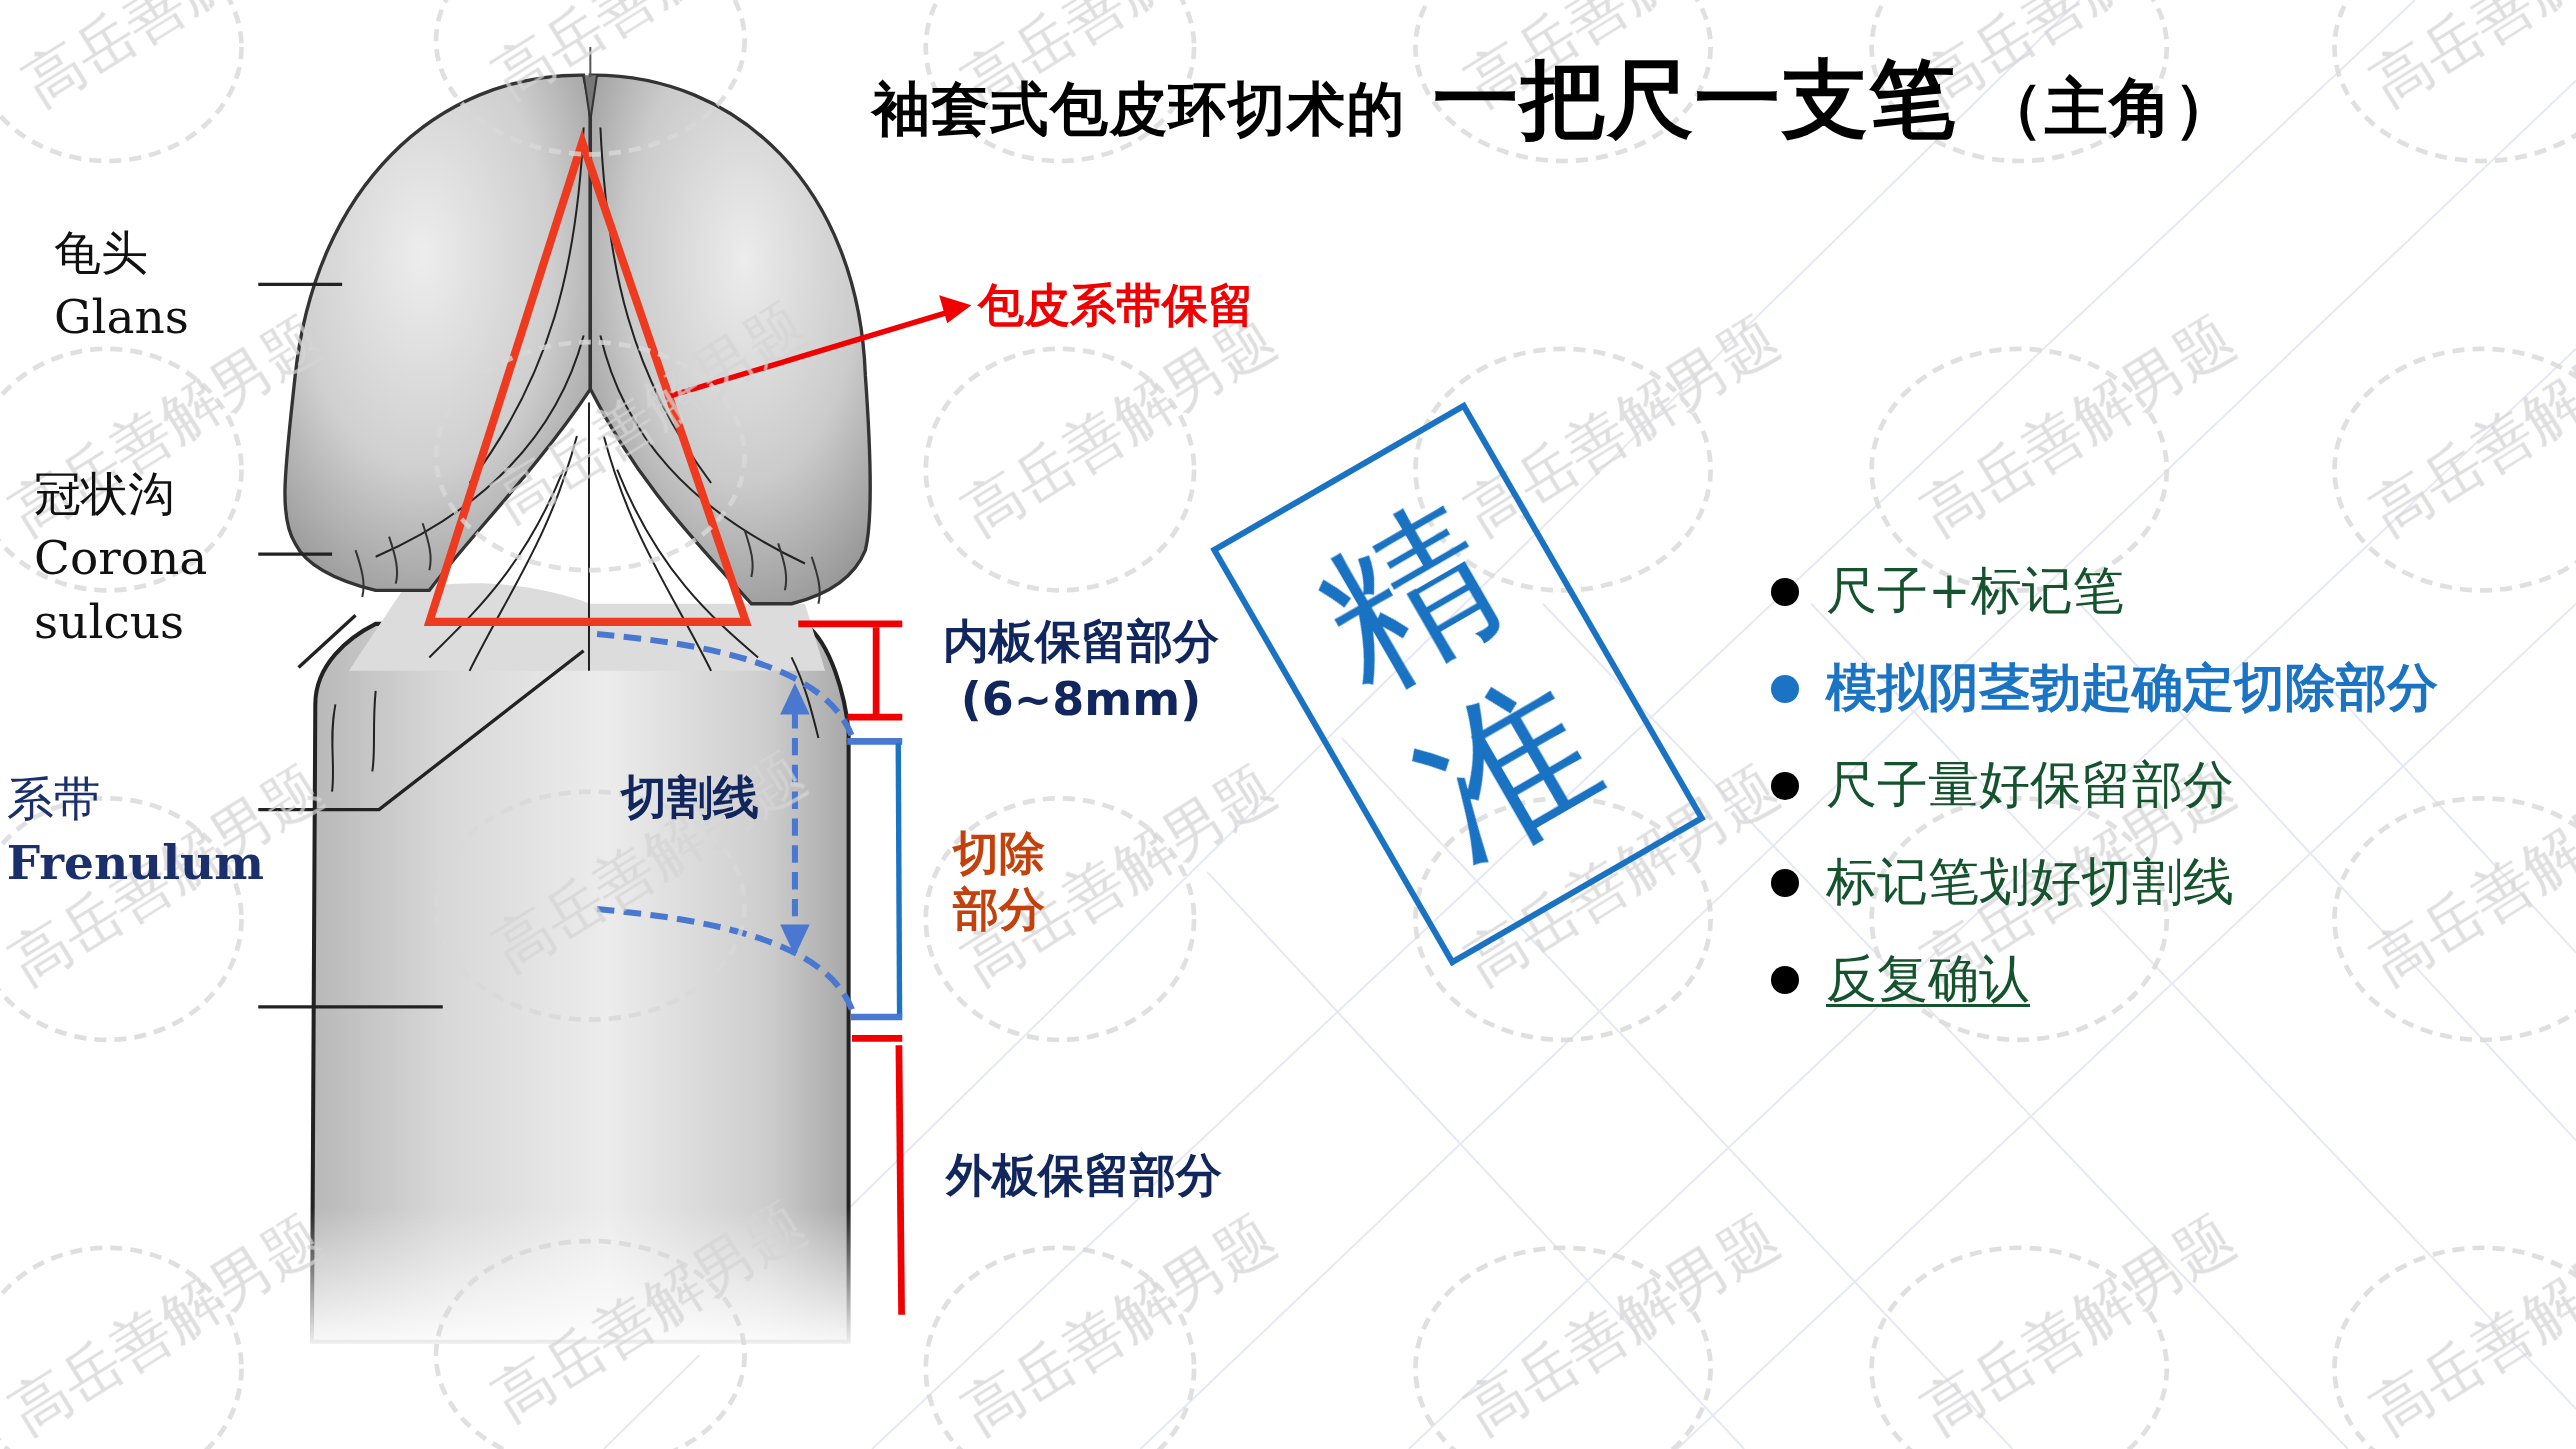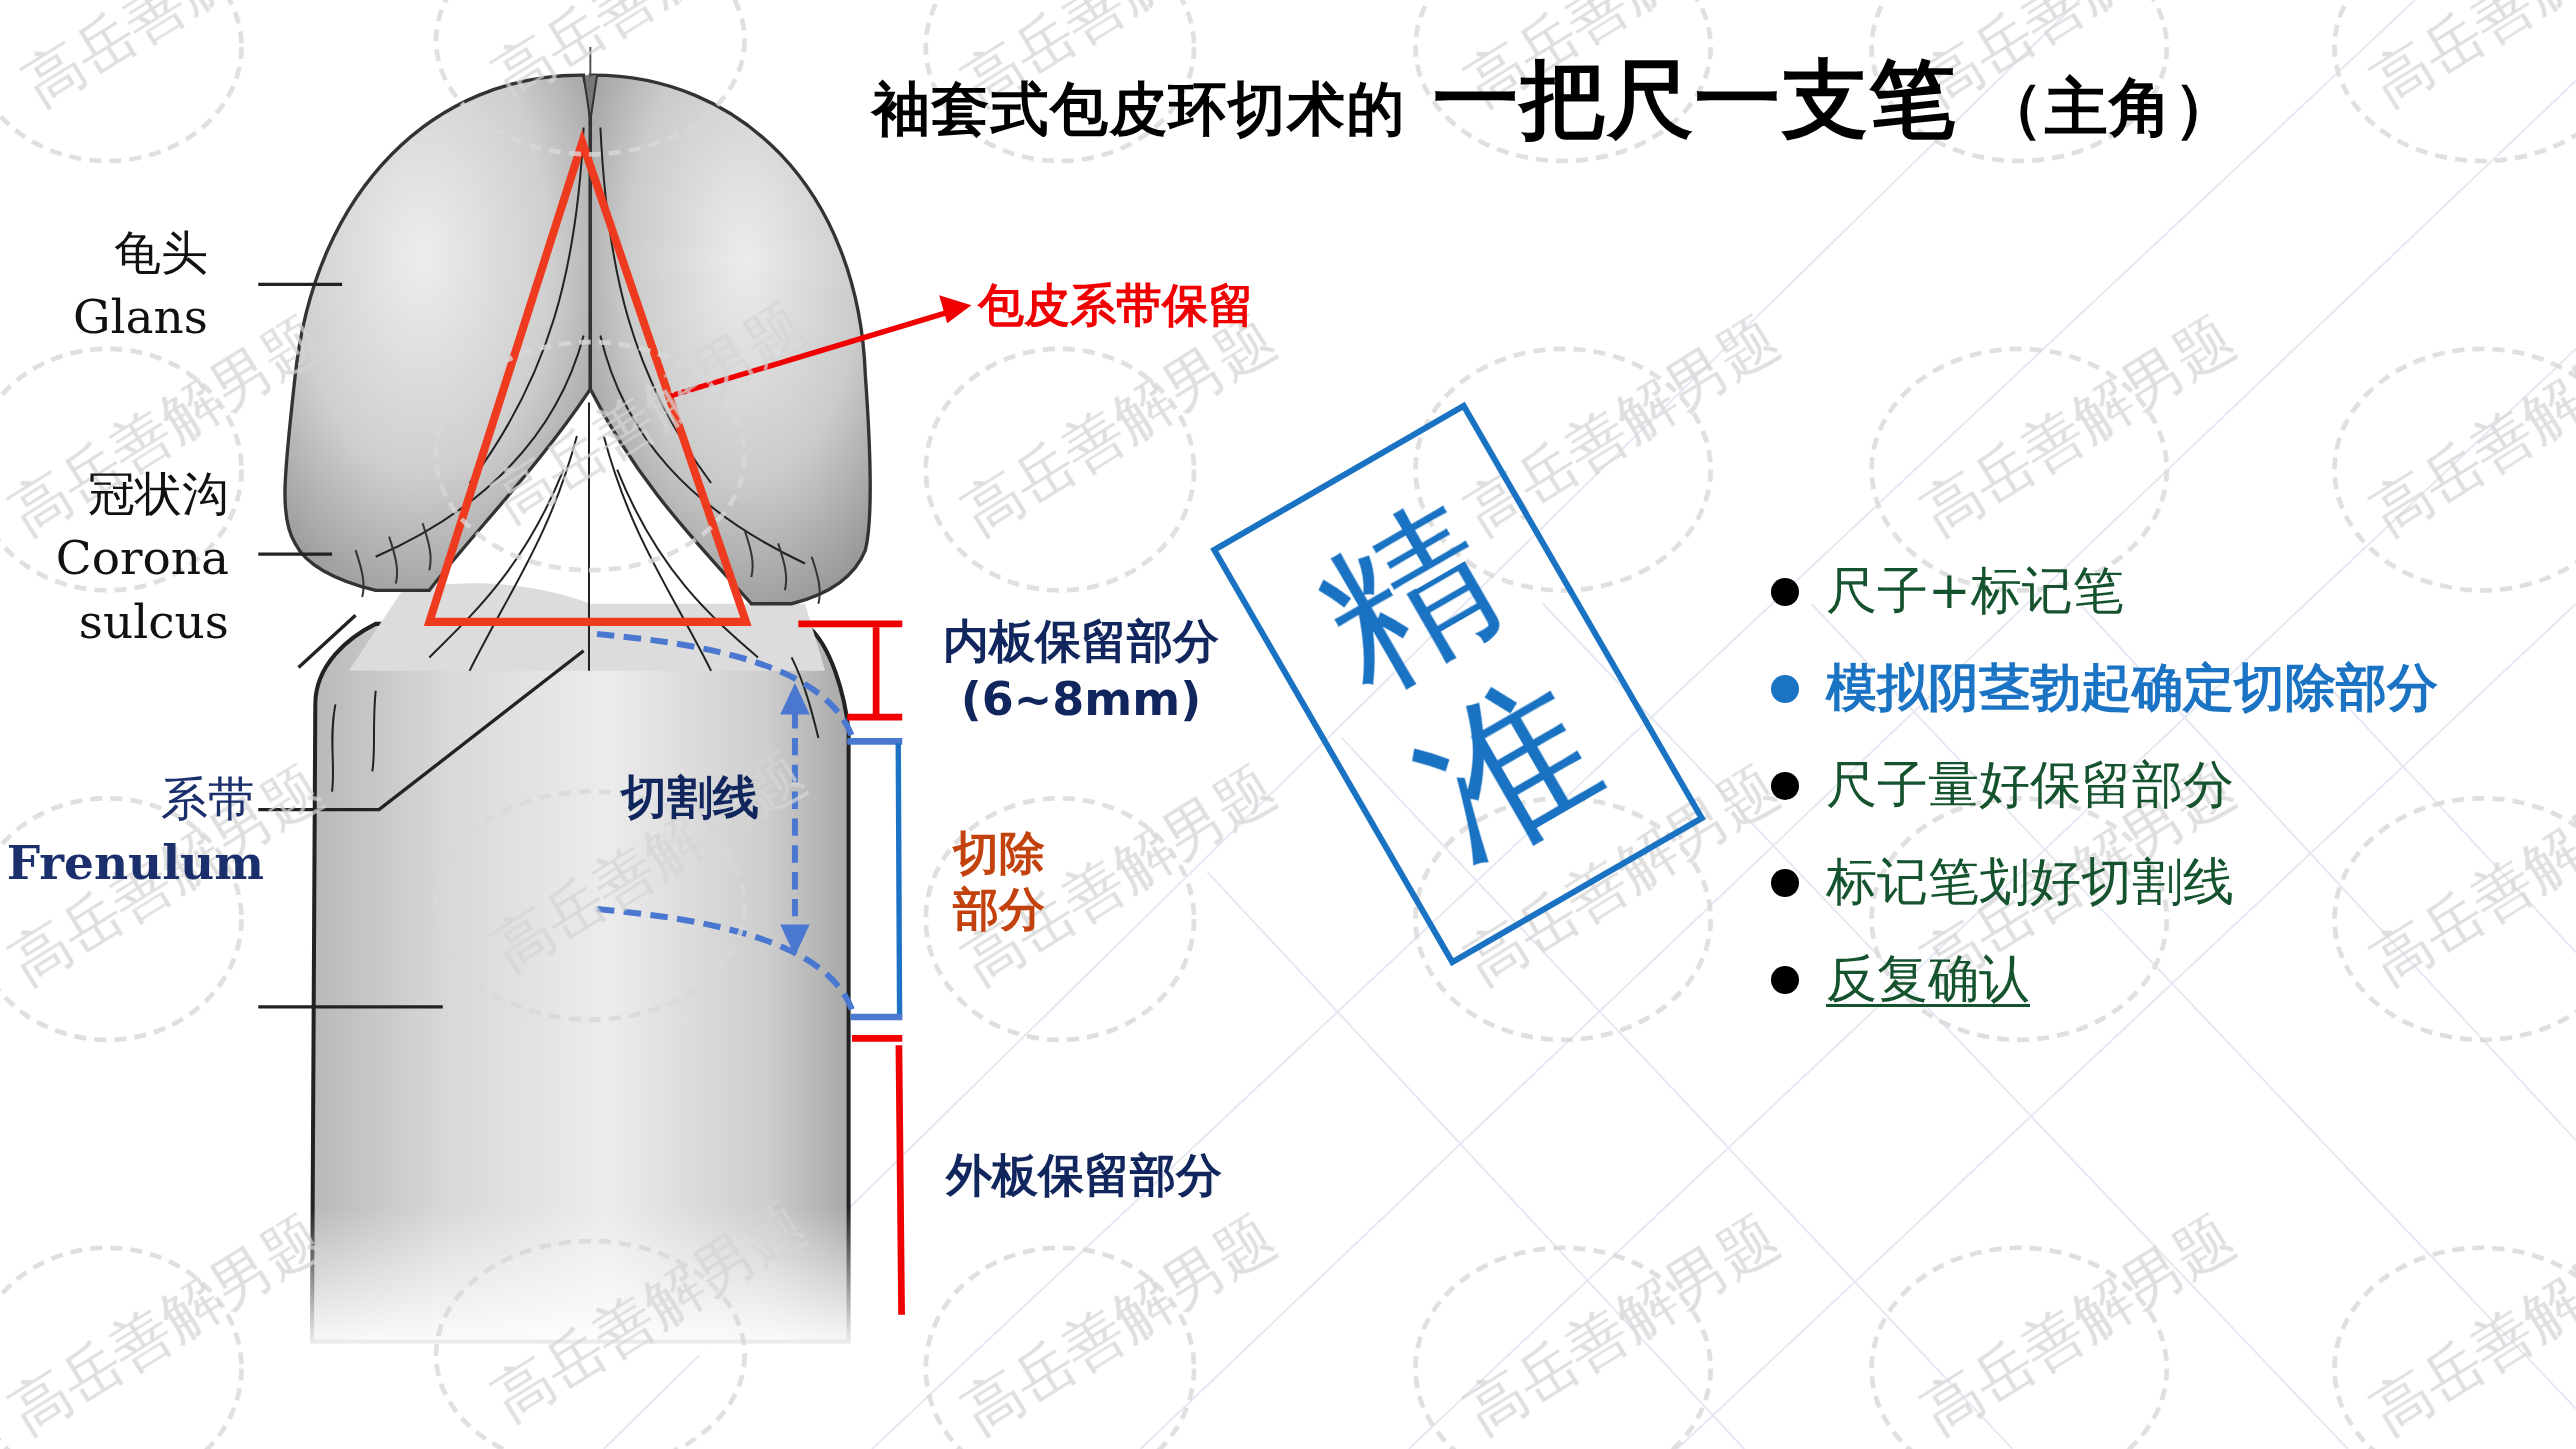--- a/index.html
+++ b/index.html
@@ -6,21 +6,21 @@
   body{width:2576px;height:1449px;position:relative;overflow:hidden;
        font-family:"DejaVu Sans","Liberation Sans",sans-serif;}
   #bg-svg{position:absolute;left:0;top:0;width:2576px;height:1449px;z-index:0;}
   #illus-svg{position:absolute;left:0;top:0;width:2576px;height:1449px;z-index:1;}
   #wm-svg{position:absolute;left:0;top:0;width:2576px;height:1449px;z-index:2;pointer-events:none;}
   .txt{position:absolute;z-index:3;white-space:nowrap;}
   .title{left:872px;top:42px;font-weight:bold;color:#000;letter-spacing:1.3px;}
   .title .t1{font-size:58px;}
   .title .t2{font-size:86px;margin-left:27px;}
   .title .t3{font-size:63px;margin-left:24px;}
-  .anat{font-family:"DejaVu Serif","Liberation Serif",serif;font-size:47px;color:#111;text-align:right;line-height:64px;}
+  .anat{font-family:"DejaVu Serif","Liberation Serif",serif;font-size:47px;color:#111;text-align:left;line-height:64px;}
   .anat-blue{color:#1a2f6b;}
   .anat-blue .en{font-weight:bold;}
   .red-label{color:#f00000;font-weight:bold;font-size:46px;}
   .navy-label{color:#12265e;font-weight:bold;font-size:46px;text-align:center;line-height:58px;}
   .blue-label{color:#c2410c;font-weight:bold;font-size:46px;line-height:56px;}
   .bullets{left:1771px;top:543px;}
   .bullet{display:flex;align-items:center;height:97px;font-size:51px;color:#14532d;}
   .bullet .dot{width:28px;height:28px;border-radius:50%;background:#000;margin-right:27px;flex:none;}
   .bullet.accent{color:#1b73c4;font-weight:bold;}
   .bullet.accent .dot{background:#1b73c4;}

